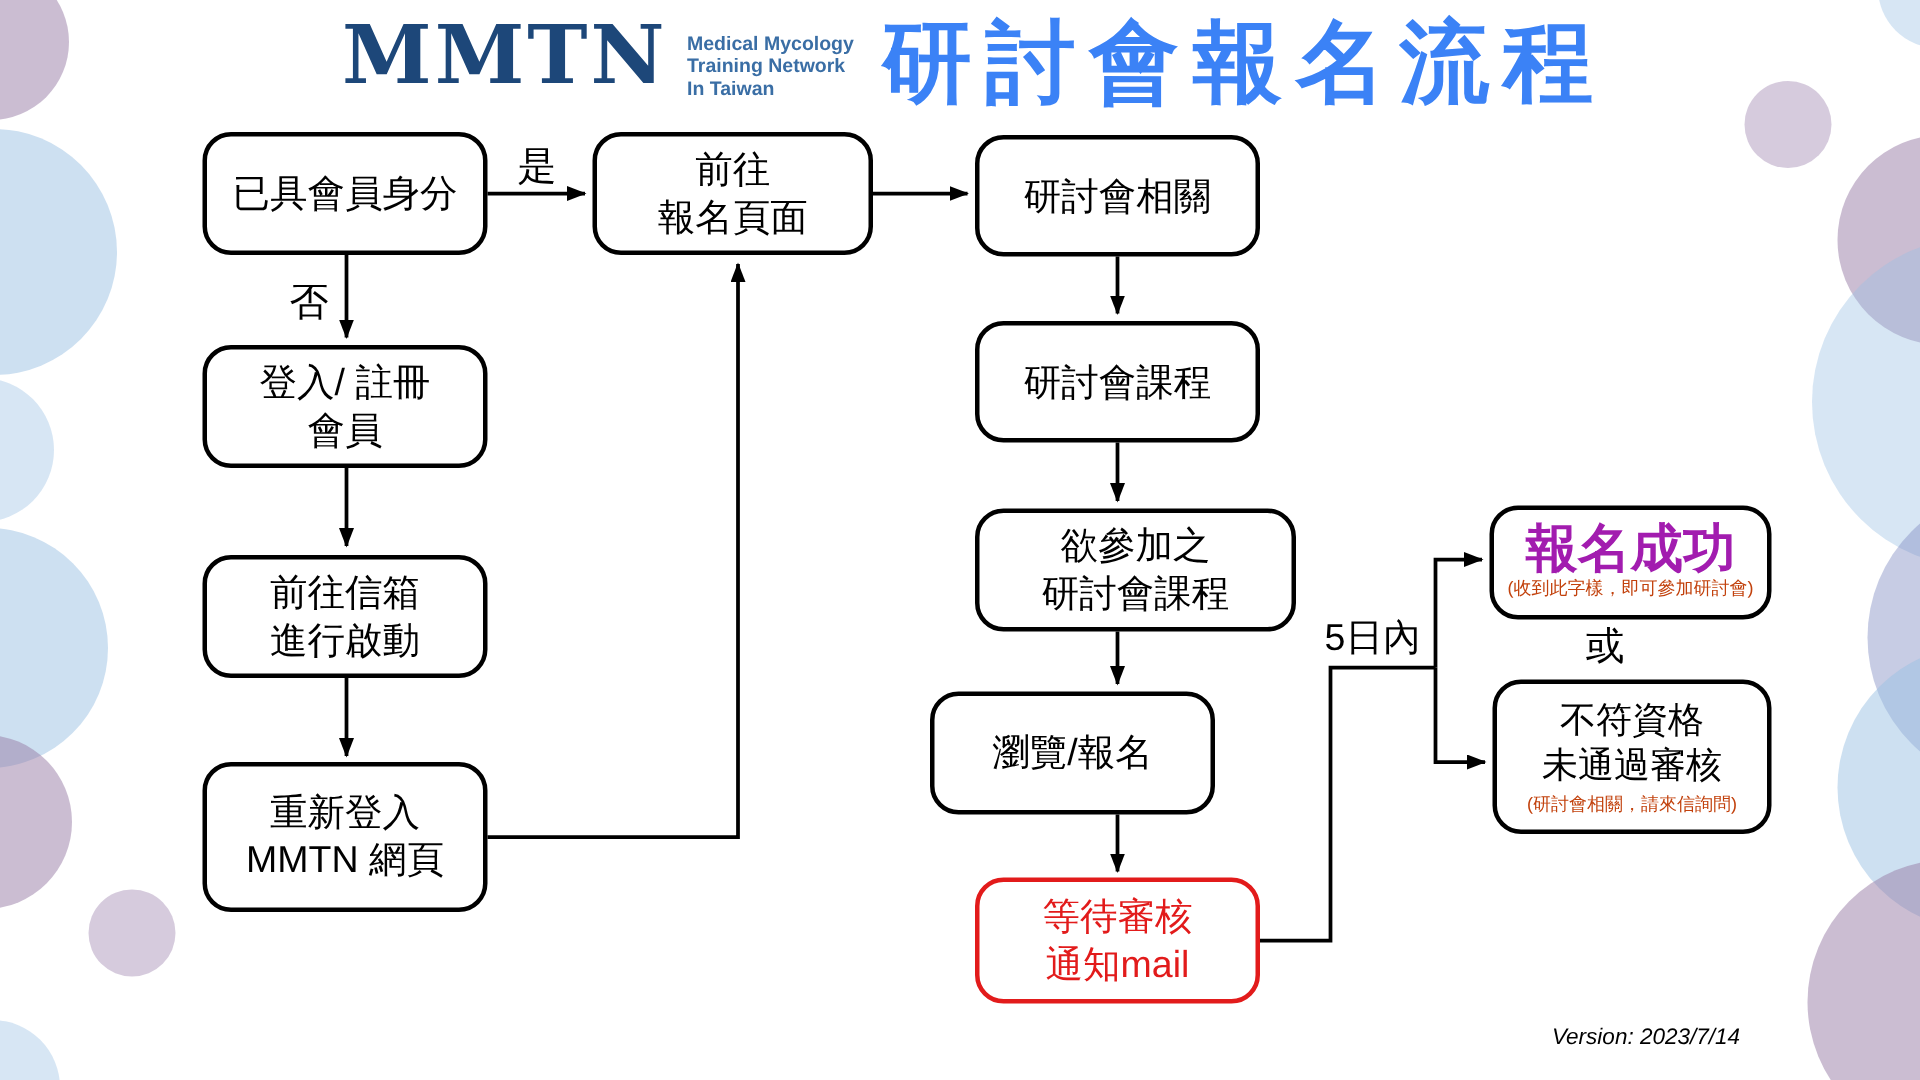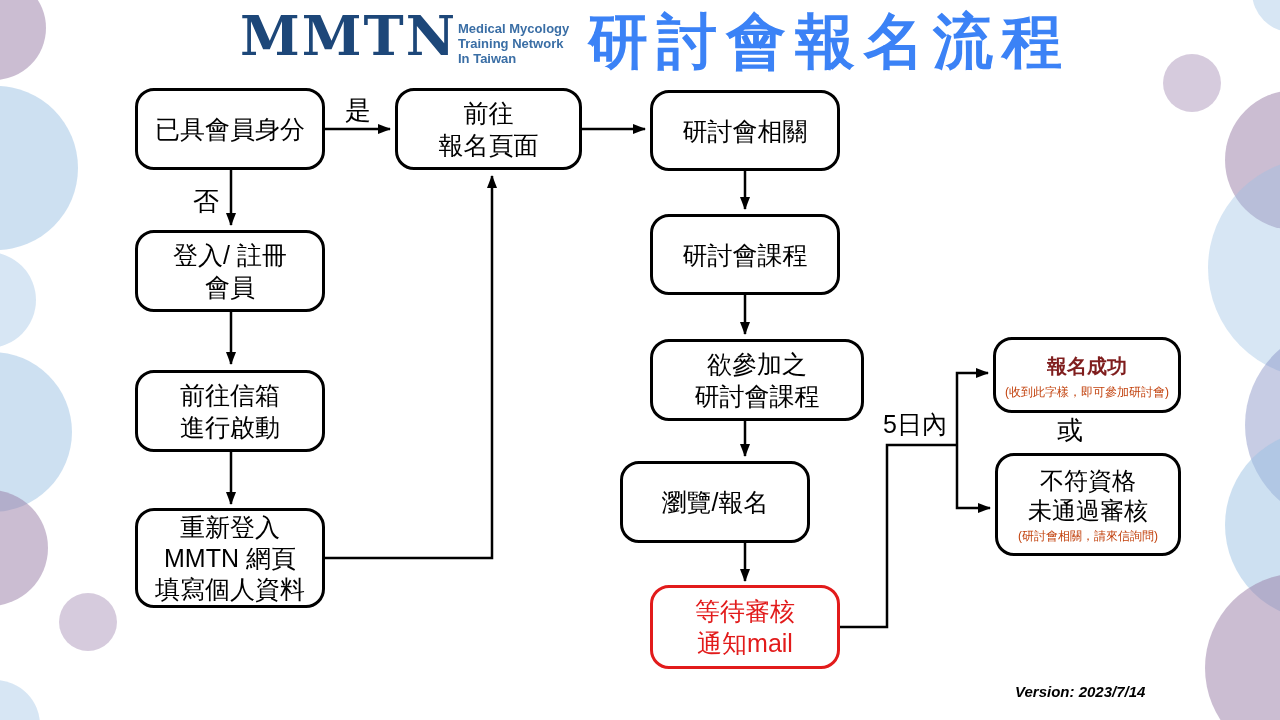--- a/index.html
+++ b/index.html
@@ -6,34 +6,34 @@
   .stage{position:relative;width:1280px;height:720px;overflow:hidden;background:#ffffff;
          font-family:"Liberation Sans","DejaVu Sans",sans-serif;color:#000;}
   .c{position:absolute;border-radius:50%;}
   .blue{background:rgba(155,193,227,0.5);}
   .blue2{background:rgba(155,193,227,0.4);}
   .mauve{background:rgba(151,123,166,0.5);}
   .purp{background:rgba(158,130,173,0.42);}
   .peri{background:rgba(130,142,196,0.45);}
   svg.connectors{position:absolute;left:0;top:0;pointer-events:none;}
   .logo-text{position:absolute;left:228px;top:4px;font-family:"DejaVu Serif","Liberation Serif",serif;
-             font-weight:bold;font-size:54px;letter-spacing:2px;color:#1d4779;margin-left:12px;}
+             font-weight:bold;font-size:54px;letter-spacing:2px;color:#1d4779;}
   .tagline{position:absolute;left:458px;top:21px;font-size:13px;font-weight:bold;
            color:#3a6ea5;line-height:15px;}
   .title{position:absolute;left:588px;top:2px;font-size:60px;font-weight:bold;
          letter-spacing:9px;color:#3b82f6;white-space:nowrap;}
   .fbox{position:absolute;box-sizing:border-box;border:3px solid #000;border-radius:19px;
         background:#fff;display:flex;flex-direction:column;align-items:center;justify-content:center;
         text-align:center;font-size:25px;line-height:32px;}
   .fbox.alert{border-color:#e21b1b;color:#e21b1b;}
-  .fbox .main-navy{color:#7f1d1d;font-weight:bold;font-size:20px;}
+  .fbox .main-navy{color:#a21caf;font-weight:bold;font-size:35px;}
   .fbox .note{font-size:12px;line-height:16px;color:#c2410c;margin-top:2px;}
   .flabel{position:absolute;font-size:26px;text-align:center;}
   .version{position:absolute;left:1015px;top:683px;width:145px;font-size:15px;
-           font-style:italic;font-weight:bold;text-align:left;white-space:nowrap;}
+           font-style:italic;font-weight:normal;text-align:right;white-space:nowrap;}
 </style>
 </head>
 <body>
 
 <div class="stage">
 
   <div class="c mauve" style="left:-58px;top:-24px;width:104px;height:104px"></div>
   <div class="c blue" style="left:-86px;top:86px;width:164px;height:164px"></div>
   <div class="c blue2" style="left:-60px;top:252px;width:96px;height:96px"></div>
   <div class="c blue" style="left:-88px;top:352px;width:160px;height:160px"></div>
@@ -90,21 +90,20 @@
     <span>登入/ 註冊</span>
     <span>會員</span>
   </div>
   <div class="fbox" style="left:135px;top:370px;width:190px;height:82px">
     <span>前往信箱</span>
     <span>進行啟動</span>
   </div>
   <div class="fbox" style="left:135px;top:508px;width:190px;height:100px;line-height:31px">
     <span>重新登入</span>
     <span>MMTN 網頁</span>
-    <span>填寫個人資料</span>
   </div>
 
   <div class="fbox" style="left:650px;top:90px;width:190px;height:81px">
     <span>研討會相關</span>
   </div>
   <div class="fbox" style="left:650px;top:214px;width:190px;height:81px">
     <span>研討會課程</span>
   </div>
   <div class="fbox" style="left:650px;top:339px;width:214px;height:82px">
     <span>欲參加之</span>

